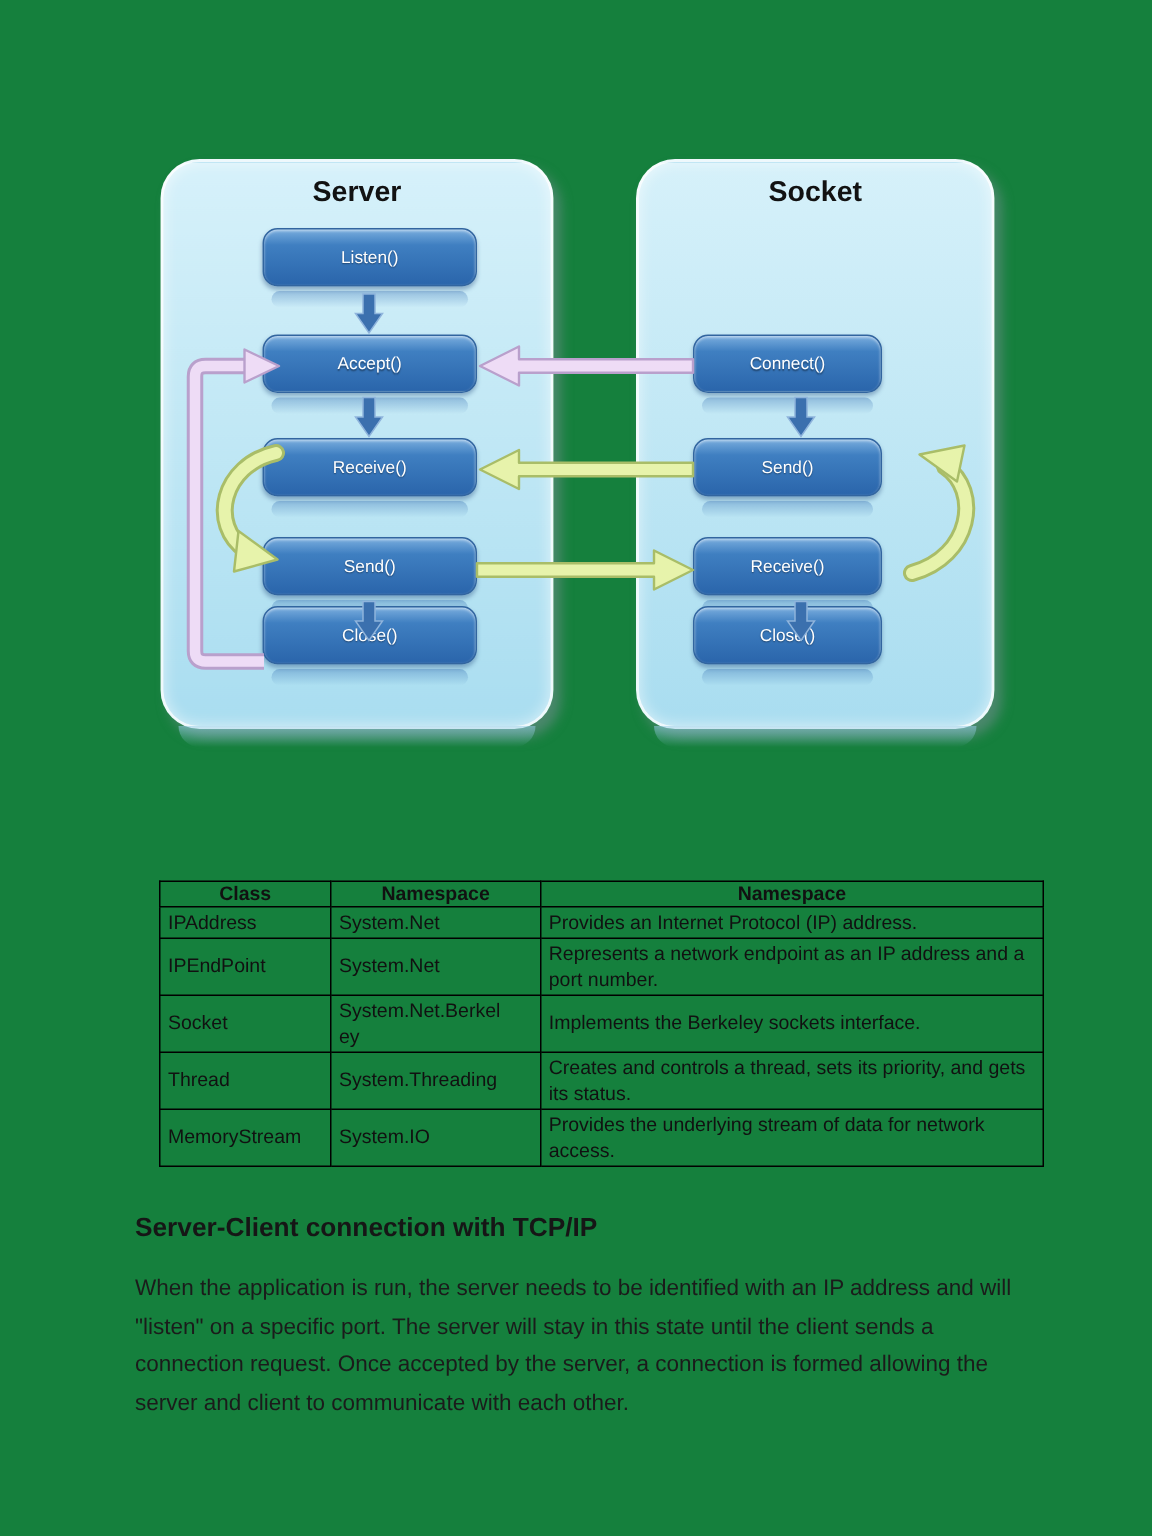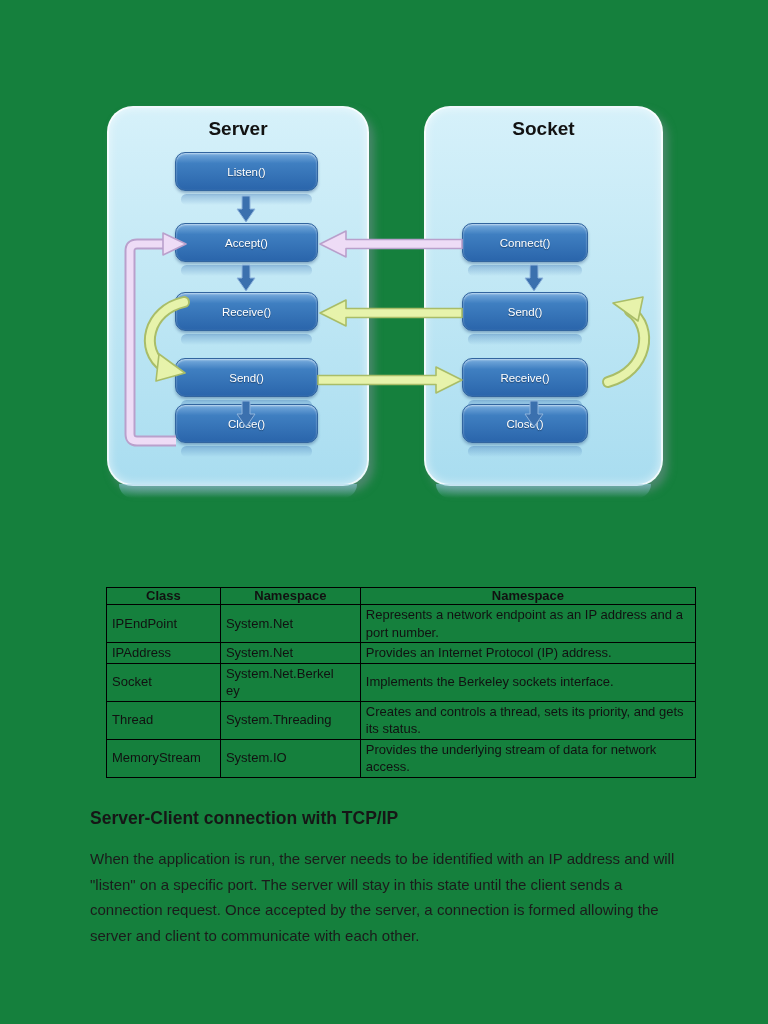--- a/index.html
+++ b/index.html
@@ -132,28 +132,28 @@
         <col style="width:140px">
         <col style="width:336px">
       </colgroup>
     <tbody>
         <tr>
       <th><span>Class</span></th>
       <th><span>Namespace</span></th>
       <th><span>Namespace</span></th>
     </tr>
     <tr>
+      <td><span>IPAddress</span></td>
+      <td><span>System.Net</span></td>
+      <td><span>Provides an Internet Protocol (IP) address.</span></td>
+    </tr>
+    <tr>
       <td><span>IPEndPoint</span></td>
       <td><span>System.Net</span></td>
       <td><span>Represents a network endpoint as an IP address and a port number.</span></td>
-    </tr>
-    <tr>
-      <td><span>IPAddress</span></td>
-      <td><span>System.Net</span></td>
-      <td><span>Provides an Internet Protocol (IP) address.</span></td>
     </tr>
     <tr>
       <td><span>Socket</span></td>
       <td><span class="ns-wrap">System.Net.Berkeley</span></td>
       <td><span>Implements the Berkeley sockets interface.</span></td>
     </tr>
     <tr>
       <td><span>Thread</span></td>
       <td><span>System.Threading</span></td>
       <td><span>Creates and controls a thread, sets its priority, and gets its status.</span></td>

